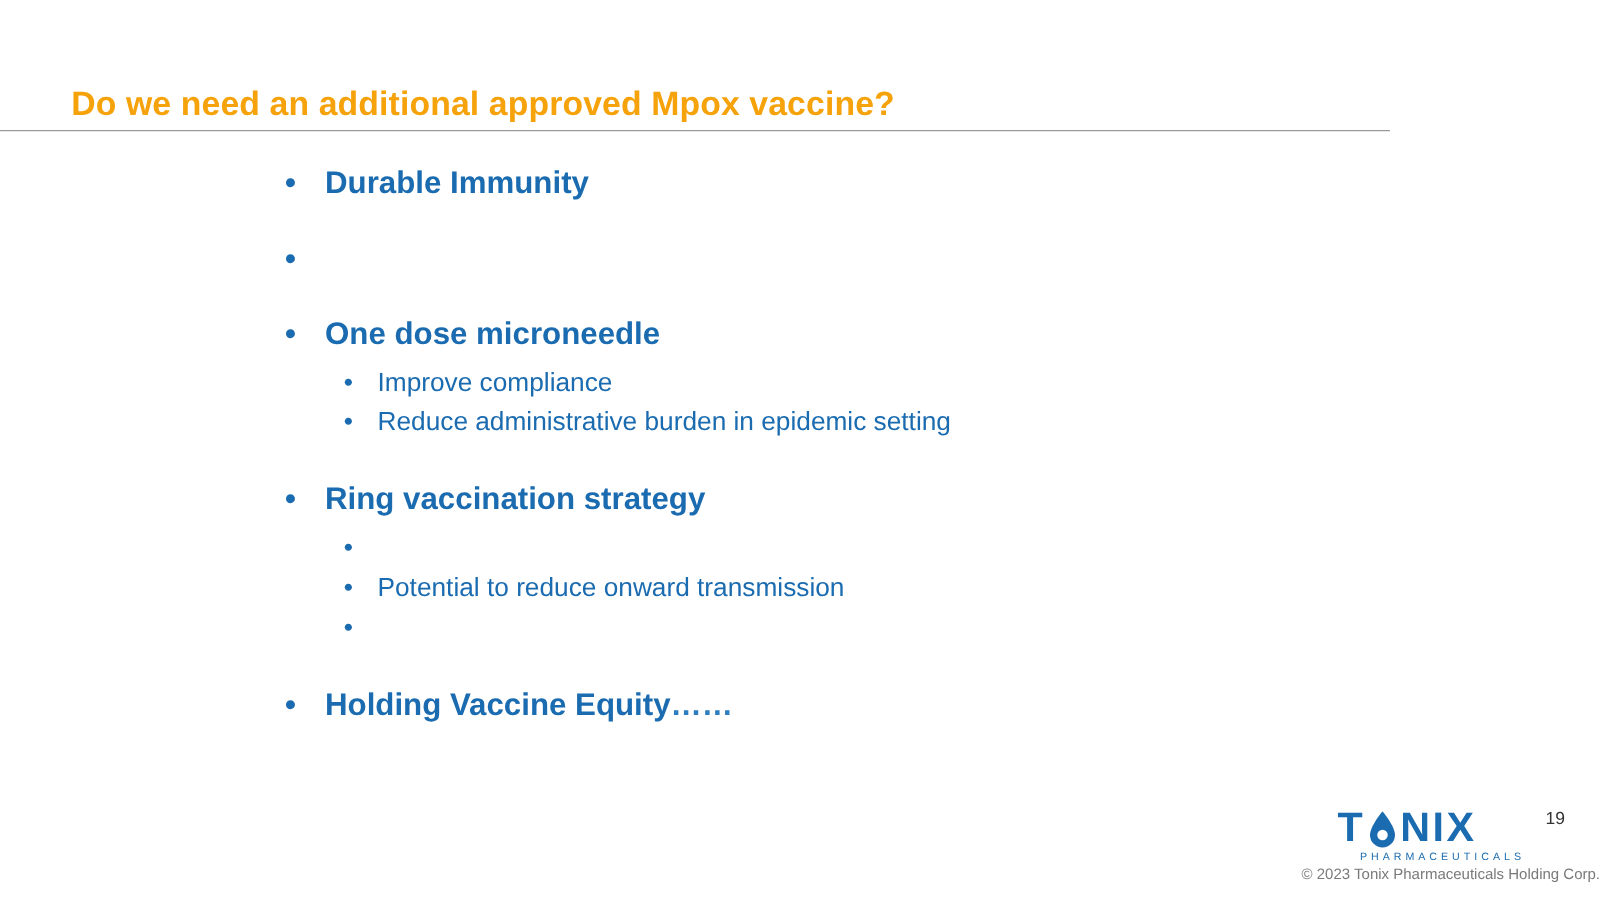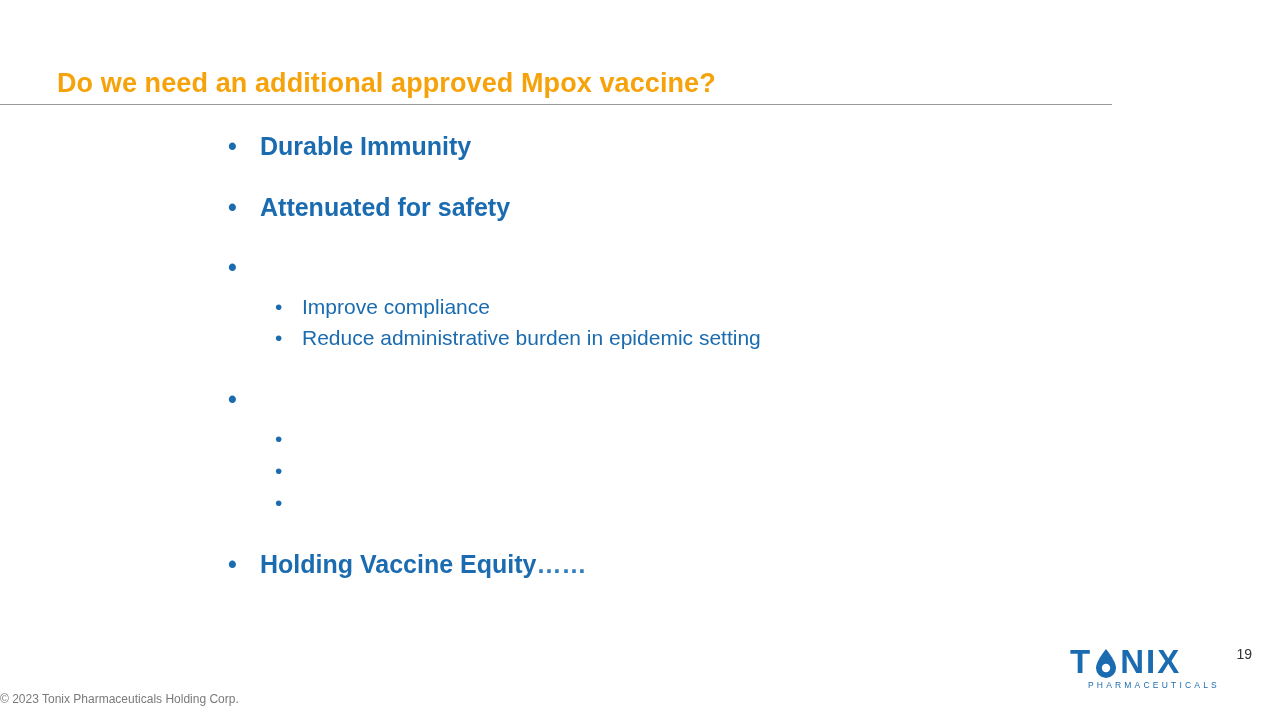--- a/index.html
+++ b/index.html
@@ -99,21 +99,21 @@
     right: 28px;
     top: 646px;
     font-size: 14px;
     color: #333333;
   }
   .copyright {
     position: absolute;
     left: 0;
     top: 692px;
     width: 1280px;
-    text-align: left;
+    text-align: right;
     font-size: 12px;
     color: #7a7a7a;
   }
   .logo {
     position: absolute;
     left: 1070px;
     top: 645px;
     width: 150px;
     height: 52px;
   }
@@ -159,53 +159,55 @@
         <span class="bullet">•</span>
         <span class="l1-text">Durable Immunity</span>
       </div>
     </div>
 
     <div class="gap"></div>
 
     <div class="group">
       <div class="l1">
         <span class="bullet">•</span>
-        <span class="l1-text">Attenuated for safety</span>
-      </div>
-    </div>
-
-    <div class="gap"></div>
-
-    <div class="group">
-      <div class="l1">
-        <span class="bullet">•</span>
+      </div>
+    </div>
+
+    <div class="gap"></div>
+
+    <div class="group">
+      <div class="l1">
+        <span class="bullet">•</span>
+        <span class="l1-text">One dose microneedle</span>
       </div>
       <div class="gap-small"></div>
       <div class="l2">
         <span class="bullet">•</span>
         <span class="l2-text">Improve compliance</span>
       </div>
       <div class="l2">
         <span class="bullet">•</span>
         <span class="l2-text">Reduce administrative burden in epidemic setting</span>
       </div>
     </div>
 
     <div class="gap"></div>
 
     <div class="group">
       <div class="l1">
         <span class="bullet">•</span>
+        <span class="l1-text">Ring vaccination strategy</span>
       </div>
       <div class="gap-small"></div>
       <div class="l2">
         <span class="bullet">•</span>
       </div>
       <div class="l2">
         <span class="bullet">•</span>
+        <span class="l2-text">Potential to reduce onward transmission</span>
       </div>
       <div class="l2">
         <span class="bullet">•</span>
       </div>
     </div>
 
     <div class="gap"></div>
 
     <div class="group">
       <div class="l1">

